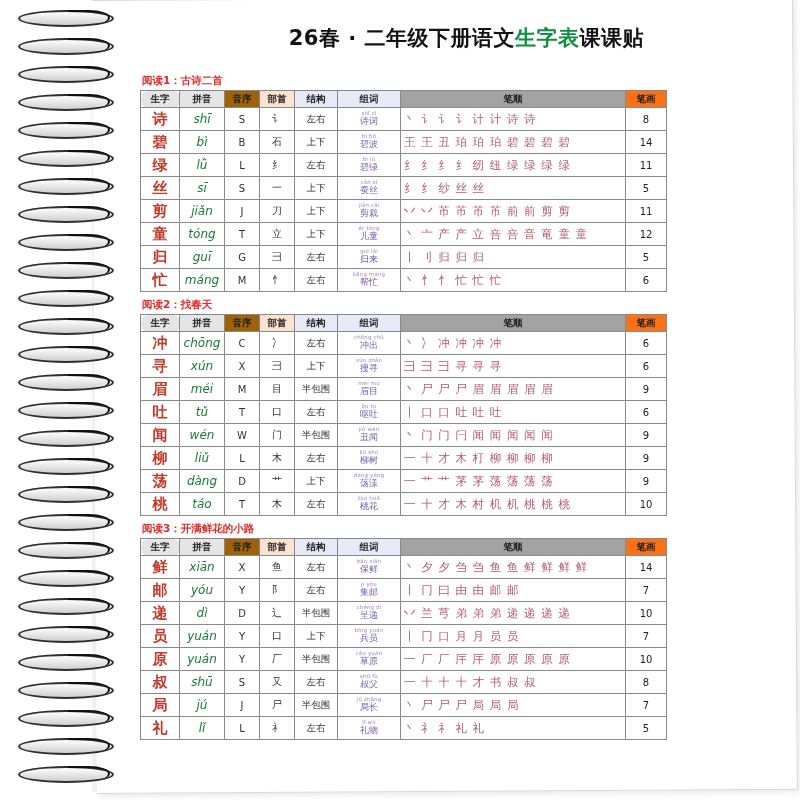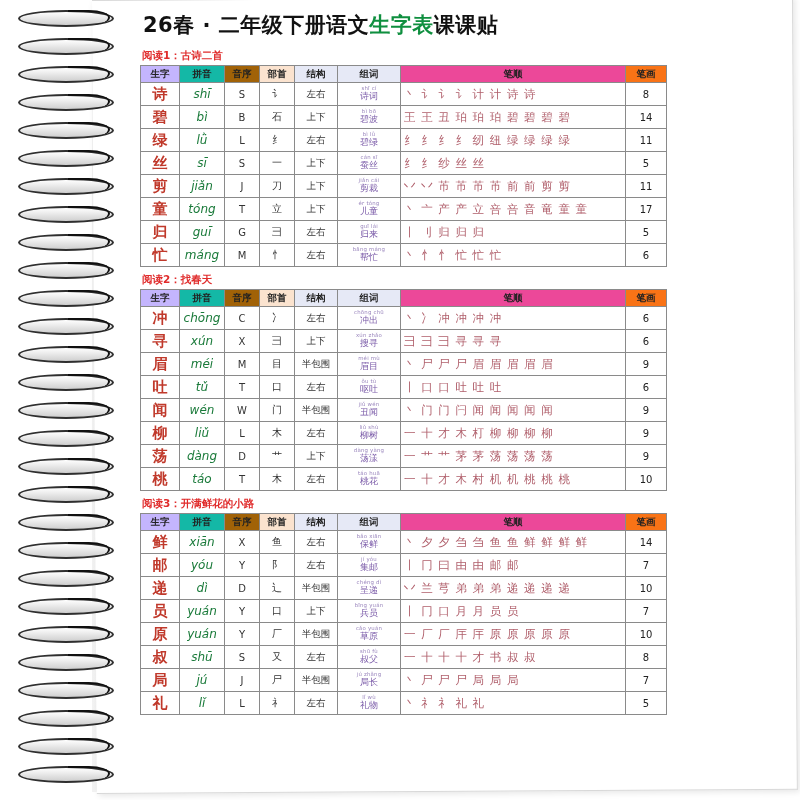--- a/index.html
+++ b/index.html
@@ -32,41 +32,41 @@
   }
   .ring:after{
     content:"";position:absolute;left:52%;top:-2px;width:44%;height:13px;
     border-top:2.5px solid #101010;border-right:2.5px solid #101010;
     border-radius:0 50% 50% 0;
   }
 
   
   .content{position:absolute;left:140px;top:8px;width:520px;}
   h1.title{
-    margin:3px;padding:0 0 6px 0;text-align:left;
+    margin:16px;padding:0 0 6px 0;text-align:right;
     font-family:"DejaVu Sans","Liberation Sans",sans-serif;
     font-size:21px;font-weight:700;color:#111;letter-spacing:.5px;white-space:nowrap;
   }
   h1.title .hl{color:#0f8f3f;}
   .section{margin-top:4px;}
   .sec-title{
     font-size:10.5px;color:#e02b2b;font-weight:700;margin:0 0 2px 2px;
   }
   table{border-collapse:collapse;table-layout:fixed;width:518px;}
   td,th{border:1px solid #8a8a8a;padding:0;text-align:center;vertical-align:middle;}
   thead th{
     height:16px;font-size:9.5px;font-weight:700;color:#222;
   }
-  .h-zi{background:#c4b5fd;width:38px;}
-  .h-py{background:#14b8a6;width:44px;}
+  .h-zi{background:#e5e5e5;width:38px;border-radius:7px;}
+  .h-py{background:#e5e5e5;width:44px;}
   .h-ys{background:#a16207;width:34px;}
   .h-bs{background:#fbe3cf;width:34px;}
   .h-jg{background:#e6e9f6;width:42px;}
   .h-zc{background:#e6e9f6;width:62px;margin-top:24px;}
-  .h-bx{background:#ec4899;width:224px;}
+  .h-bx{background:#a3a3a3;width:224px;}
   .h-bh{background:#f97316;width:40px;}
 
   tbody tr{height:23px;}
   .c-zi{font-size:15px;font-weight:700;color:#c0392b;font-family:"DejaVu Sans","Liberation Sans",sans-serif;}
   .c-py{font-size:12px;color:#1a7a3a;font-style:italic;}
   .c-ys{font-size:10px;color:#333;}
   .c-bs{font-size:10px;color:#333;}
   .c-jg{font-size:9.5px;color:#333;}
   .c-zc{font-size:8.5px;color:#8e6fb0;line-height:1.05;padding:1px 0;}
   .c-zc .py{display:block;font-size:5.4px;color:#9a86bd;letter-spacing:.2px;white-space:nowrap;}
@@ -211,21 +211,21 @@
                 <td class="c-zi">童</td>
                 <td class="c-py">tóng</td>
                 <td class="c-ys">T</td>
                 <td class="c-bs">立</td>
                 <td class="c-jg">上下</td>
                 <td class="c-zc">
                   <span class="py">ér tóng</span>
                   <span class="wd">儿童</span>
                 </td>
                 <td class="c-bx">丶 亠 产 产 立 咅 咅 音 竜 童 童</td>
-                <td class="c-bh">17</td>
+                <td class="c-bh">12</td>
               </tr>
               <tr>
                 <td class="c-zi">归</td>
                 <td class="c-py">guī</td>
                 <td class="c-ys">G</td>
                 <td class="c-bs">彐</td>
                 <td class="c-jg">左右</td>
                 <td class="c-zc">
                   <span class="py">guī lái</span>
                   <span class="wd">归来</span>

